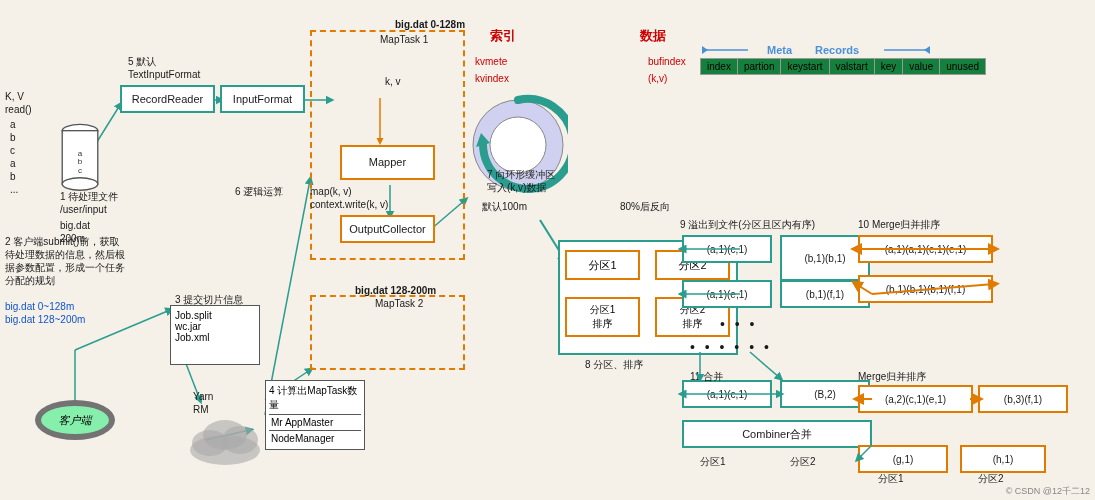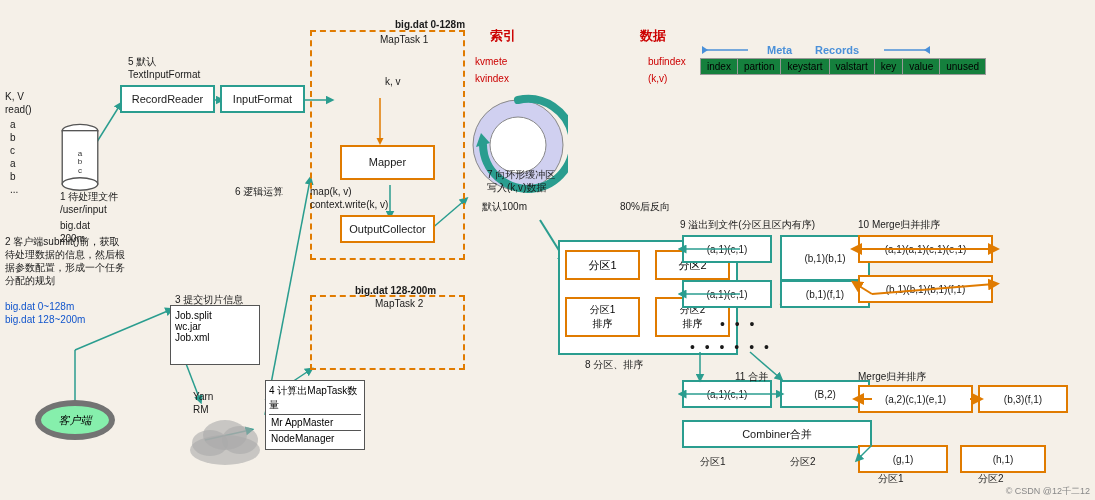--- a/index.html
+++ b/index.html
@@ -368,21 +368,21 @@
     <span>(B,2)</span>
   </div>
 
   <div class="box box-green" style="left:682px; top:420px; width:190px; height:28px; font-size:11px;">
     <span>Combiner合并</span>
   </div>
 
   <div class="label-text" style="left:700px; top:455px;">分区1</div>
   <div class="label-text" style="left:790px; top:455px;">分区2</div>
 
-  <div class="label-text" style="left:690px; top:370px;margin-left:45px;">11 合并</div>
+  <div class="label-text" style="left:690px; top:370px;">11 合并</div>
 
   <div class="label-text" style="left:858px; top:370px;">Merge归并排序</div>
 
   <div class="box box-orange" style="left:858px; top:385px; width:115px; height:28px; font-size:10px;">
     <span>(a,2)(c,1)(e,1)</span>
   </div>
 
   <div class="box box-orange" style="left:978px; top:385px; width:90px; height:28px; font-size:10px;">
     <span>(b,3)(f,1)</span>
   </div>

